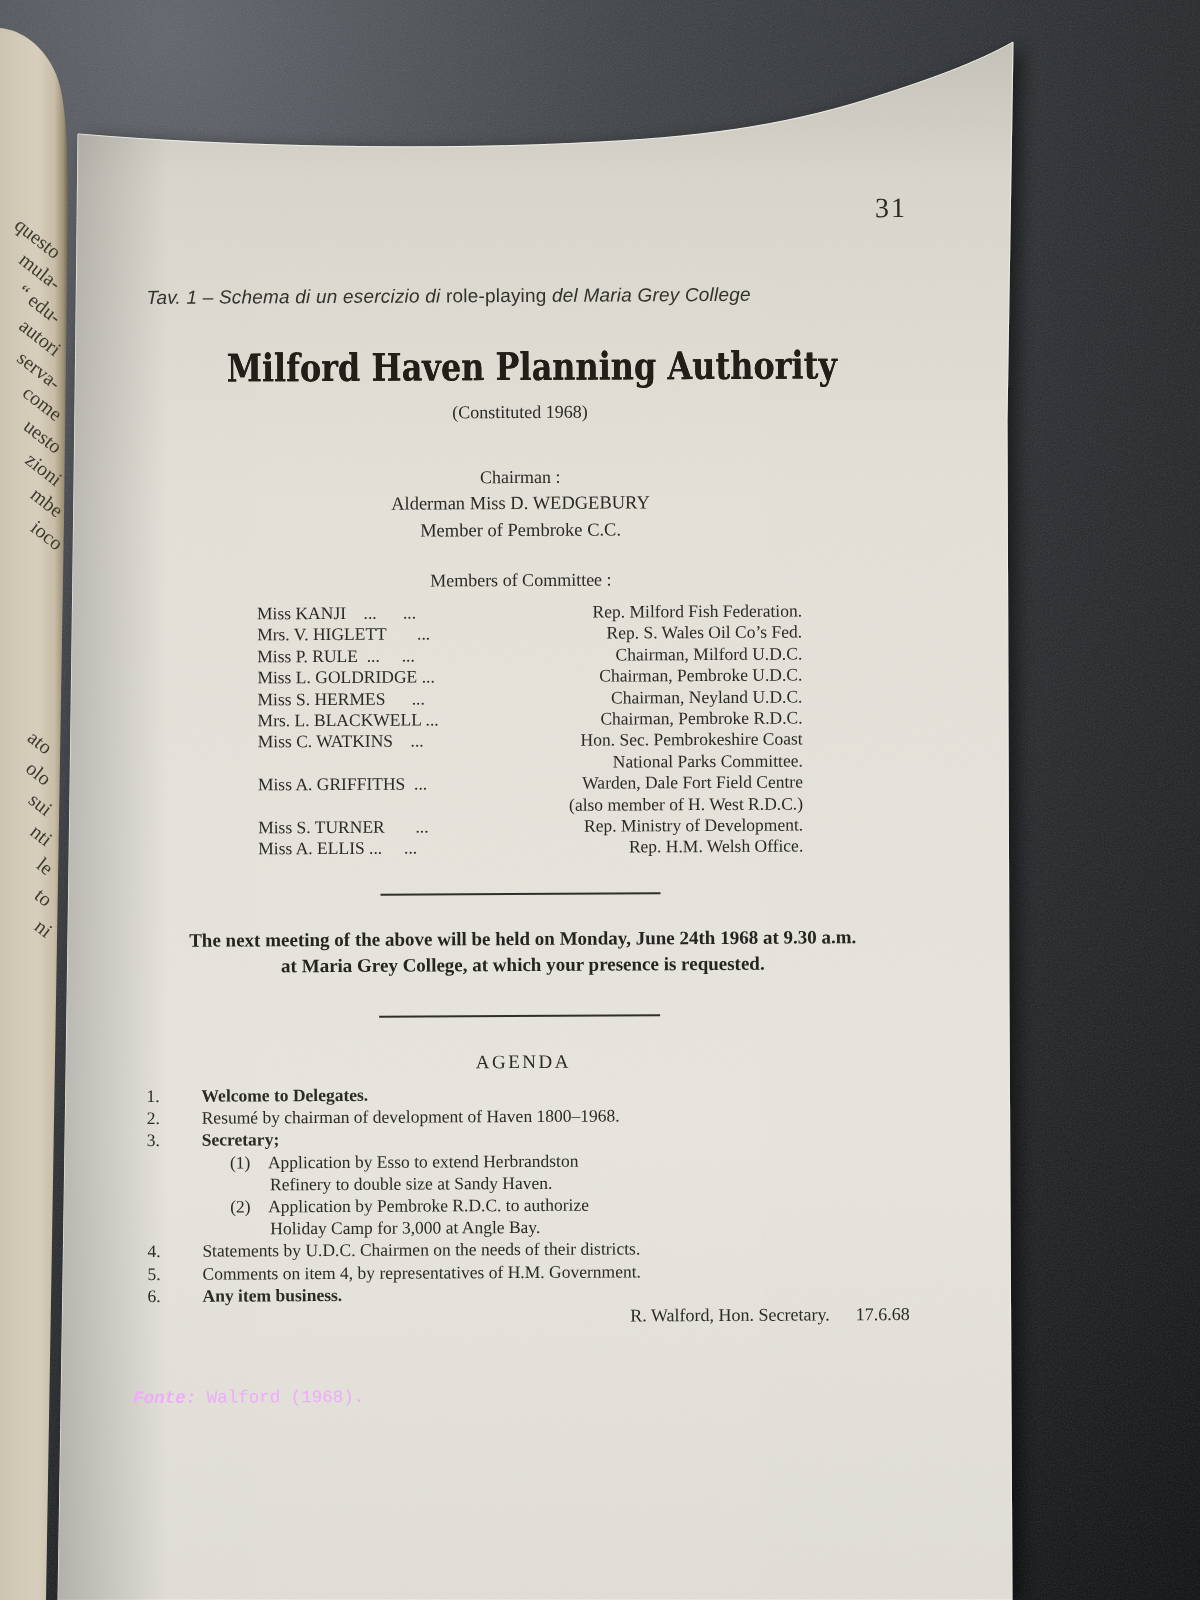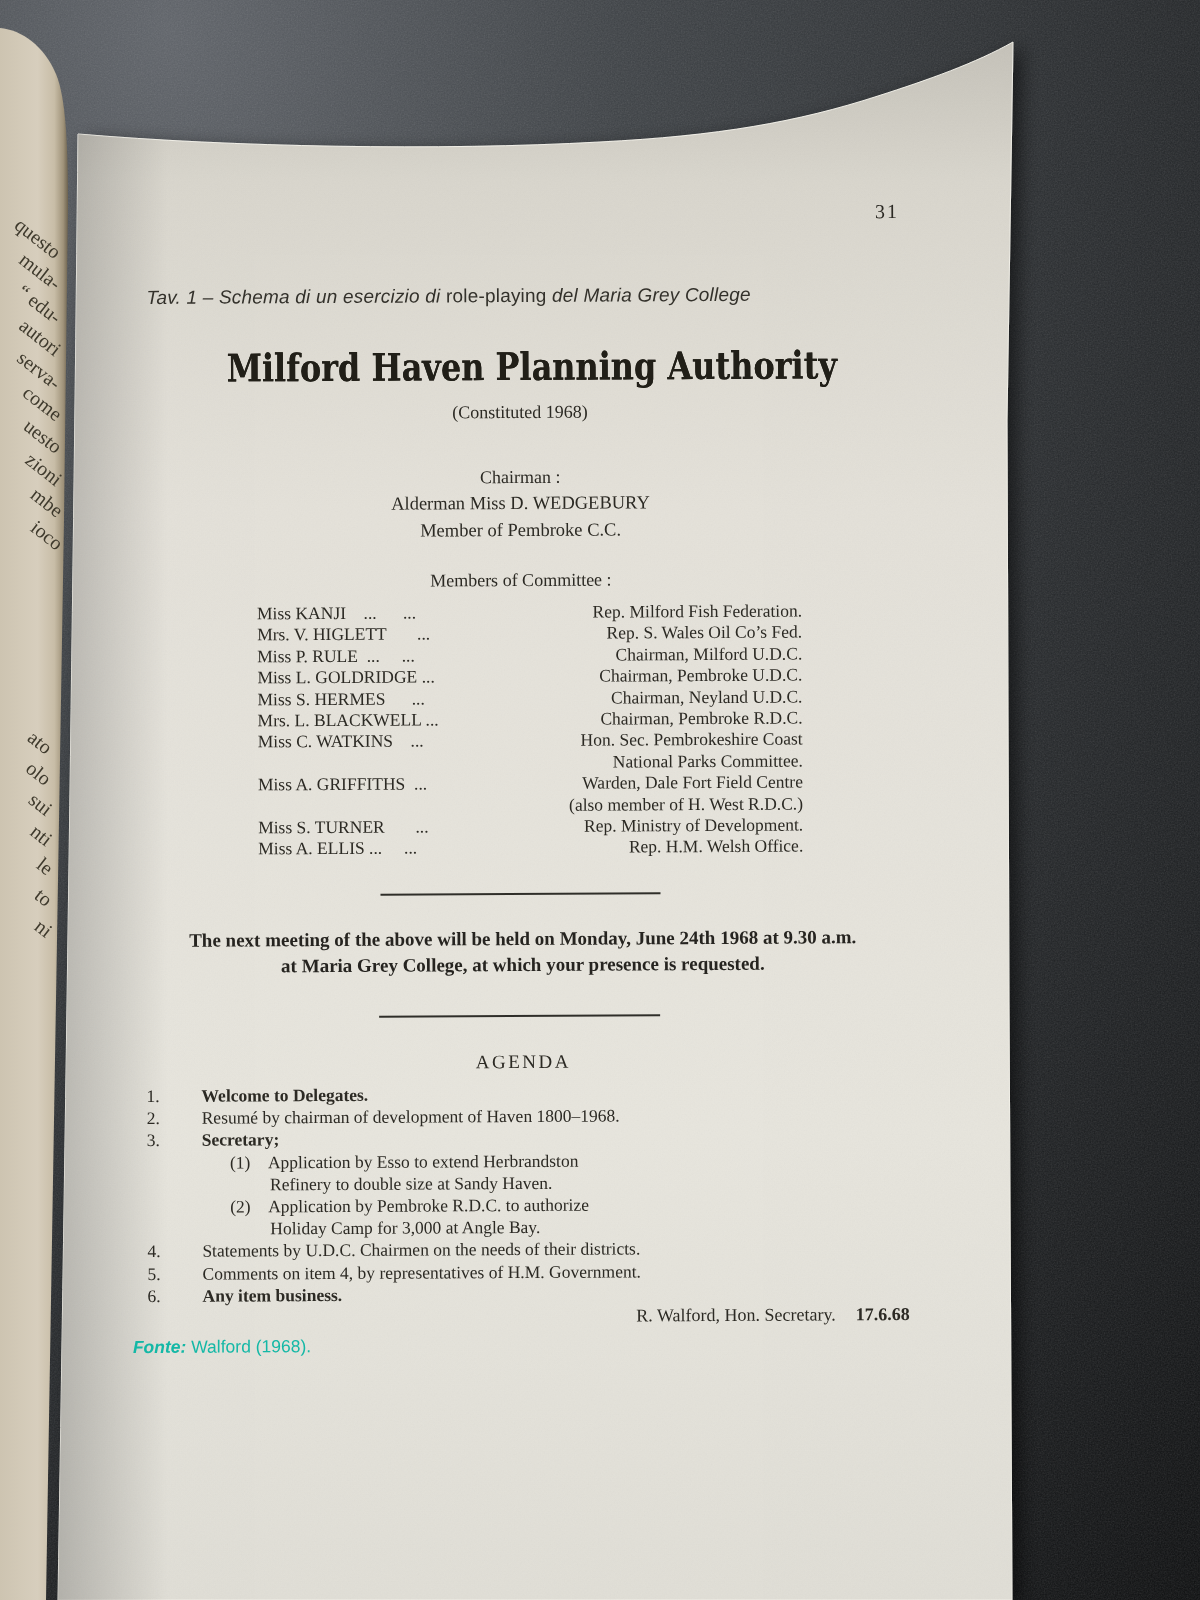--- a/index.html
+++ b/index.html
@@ -22,21 +22,21 @@
   
   .content {
     position: absolute; left: 0; top: 0; width: 1200px; height: 1600px;
     font-family: "Liberation Serif", "DejaVu Serif", serif;
     color: #2c2a24;
     transform: rotate(-0.3deg); transform-origin: 520px 800px;
   }
   .abs { position: absolute; }
   .ctr { left: 98px; width: 848px; text-align: center; }
 
-  .page-number { left: 878px; top: 202px; font-size: 20px; letter-spacing: 2px; }
+  .page-number { left: 878px; top: 194px; font-size: 28px; letter-spacing: 2px; }
 
   .caption {
     left: 149px; top: 285px; width: 740px;
     font-family: "Liberation Sans", "DejaVu Sans", sans-serif;
     font-size: 19px; color: #33312b; letter-spacing: 0.2px;
   }
   .caption .it { font-style: italic; }
 
   .doc-title {
     left: 110px; top: 344px; width: 848px; text-align: center;
@@ -70,26 +70,26 @@
   .agenda { left: 145px; top: 1083px; width: 710px; font-size: 17.5px; line-height: 22.2px; }
   .agenda-row { display: flex; }
   .agenda-num { flex: none; width: 55px; }
   .agenda-row.level-1 { padding-left: 83px; }
   .agenda-row.level-1 .agenda-num { width: 38px; }
   .agenda-row.level-2 { padding-left: 123px; }
   .agenda-row.level-2 .agenda-num { width: 0; }
   .agenda-row.strong .agenda-text { font-weight: bold; }
 
   .signature { left: 420px; top: 1306px; width: 487px; text-align: right; font-size: 18px; }
-  .signature .date { margin-left: 20px; font-weight: bold; }
+  .signature .date { margin-left: 26px; }
 
   .fonte {
-    left: 130px; top: 1335px;
-    font-family: Liberation Sans, sans-serif;
-    font-size: 17.5px; color: #14b8a6;
+    left: 130px; top: 1386px;
+    font-family: Liberation Mono, monospace;
+    font-size: 17.5px; color: #f0abfc;
   }
   .fonte .it { font-style: italic; font-weight: bold; }
 </style>
 </head>
 <body>
 
 <div class="scene">
 
   <svg class="bg" width="1200" height="1600" viewBox="0 0 1200 1600">
     <defs>

